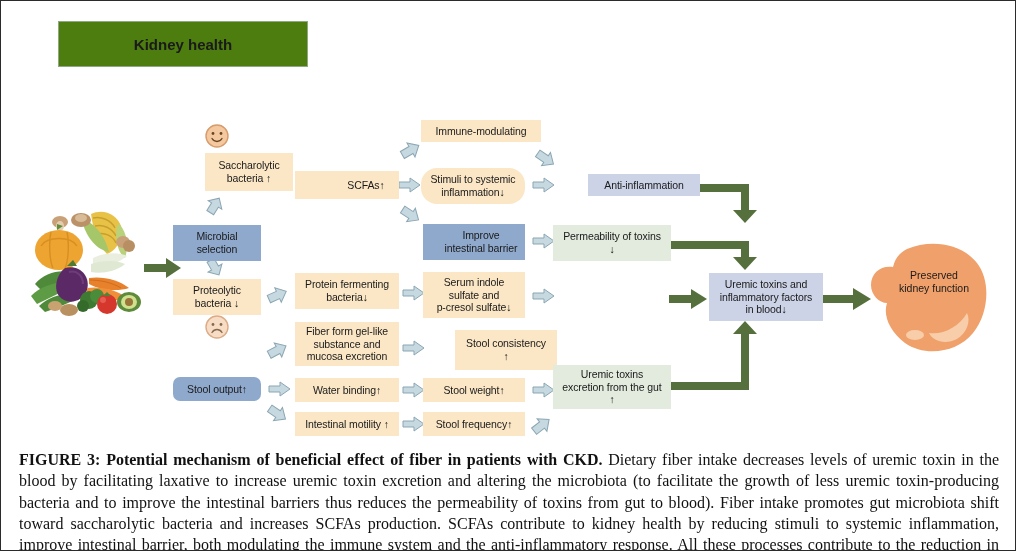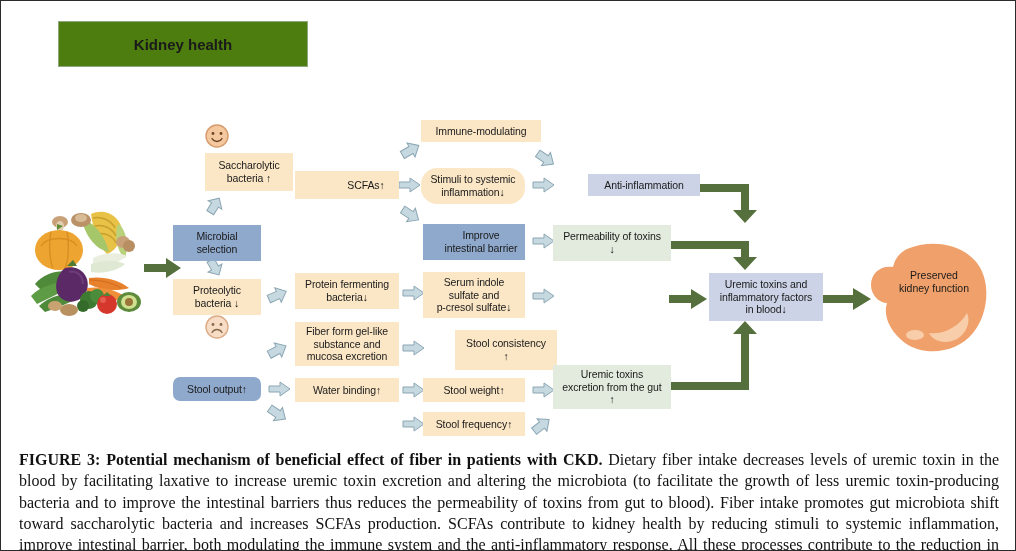--- a/index.html
+++ b/index.html
@@ -315,20 +315,21 @@
   <div class="node blue" style="left:172px;top:376px;width:88px;height:24px;border-radius:7px;">Stool output↑</div>
 
   <div class="node tan" style="left:294px;top:170px;width:104px;height:28px;padding-left:40px;">SCFAs↑</div>
 
   <div class="node tan" style="left:294px;top:272px;width:104px;height:36px;">Protein fermenting<br>bacteria↓</div>
 
   <div class="node tan" style="left:294px;top:321px;width:104px;height:44px;">Fiber form gel-like<br>substance and<br>mucosa excretion</div>
 
   <div class="node tan" style="left:294px;top:377px;width:104px;height:24px;">Water  binding↑</div>
 
+  <div class="node tan" style="left:294px;top:411px;width:104px;height:24px;">Intestinal motility ↑</div>
 
   <div class="node tan" style="left:420px;top:119px;width:120px;height:22px;">Immune-modulating</div>
 
   <div class="node tan" style="left:420px;top:167px;width:104px;height:36px;border-radius:16px;">Stimuli to systemic<br>inflammation↓</div>
 
   <div class="node blue" style="left:422px;top:223px;width:102px;height:36px;padding-left:16px;">Improve<br>intestinal barrier</div>
 
   <div class="node tan" style="left:422px;top:271px;width:102px;height:46px;">Serum indole<br>sulfate and<br>p-cresol sulfate↓</div>
 
   <div class="node tan" style="left:422px;top:329px;width:102px;height:40px;margin-left:32px;">Stool consistency<br>↑</div>

